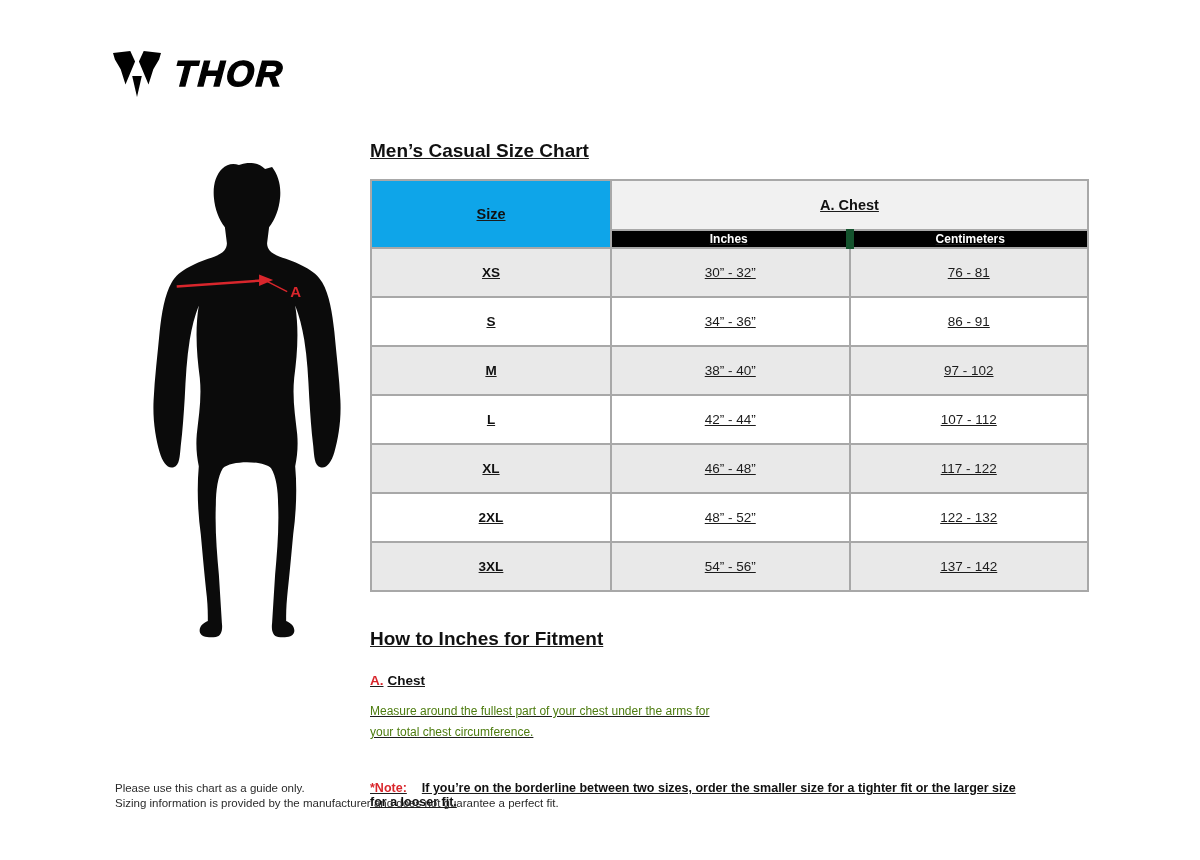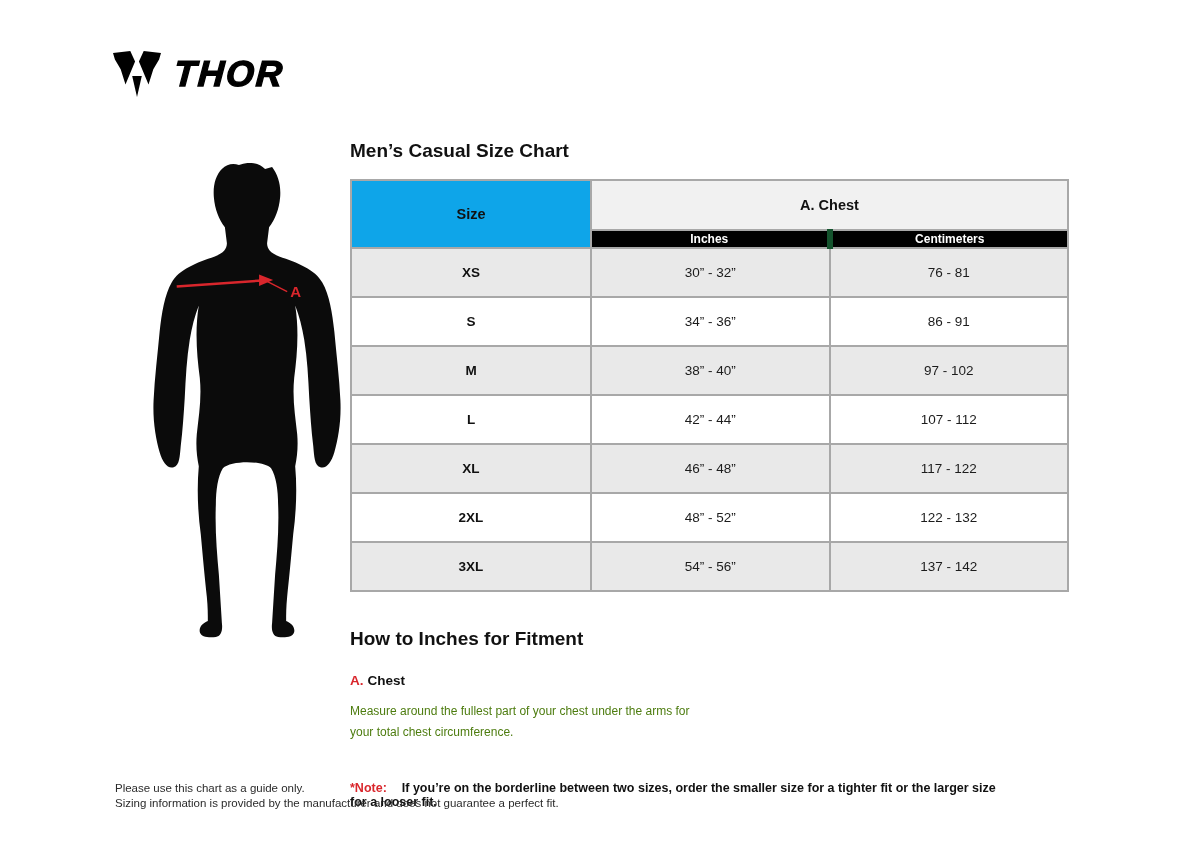--- a/index.html
+++ b/index.html
@@ -10,31 +10,31 @@
   
   .logo { left: 112px; top: 50px; display: flex; align-items: center; gap: 12px; }
   .logo-icon svg { display: block; }
   .wordmark { font-style: italic; font-weight: bold; font-size: 36px; letter-spacing: 2px;
               color: #000; -webkit-text-stroke: 1.3px #000; transform: skewX(-4deg); }
 
   
   .figure { left: 138px; top: 163px; width: 222px; height: 482px; }
 
   
-  .content { left: 350px; top: 140px; width: 661px; }
+  .content { left: 370px; top: 140px; width: 661px; text-decoration: underline; }
   .chart-title { font-size: 19px; font-weight: bold; color: #111; margin-bottom: 17px; }
 
   table.size-chart { width: 719px; border-collapse: collapse; table-layout: fixed; }
   table.size-chart th, table.size-chart td {
     border: 2px solid #a8a8a8; text-align: center; vertical-align: middle; padding: 0;
   }
   .th-size   { width: 240px; background: #0ea5e9; font-size: 14.5px; font-weight: bold; color: #111; }
   .th-group  { background: #f1f1f1; height: 50px; font-size: 14.5px; font-weight: bold; color: #111; }
   .th-bar    { background: #000; color: #fff; height: 18px; font-size: 12px; font-weight: bold; }
-  .th-bar.bar-inches { border-right: 6px solid #14532d; }
+  .th-bar.bar-inches { border-right: 8px solid #14532d; }
   .th-bar.bar-cm     { border-left: 5px solid #eab308; }
   tr.row td  { height: 49px; font-size: 13.5px; color: #1c1c1c; background: #fff; margin-left: 33px; }
   tr.row td.size-col { font-weight: bold; color: #111; }
   tr.row.alt td { background: #e9e9e9; }
 
   
   .howto { margin-top: 36px; }
   .howto-title { font-size: 19px; font-weight: bold; color: #111; margin-bottom: 23px; }
   .measure-head { font-size: 13.5px; font-weight: bold; color: #111; }
   .measure-key { color: #d9262c; margin-right: 4px; }

